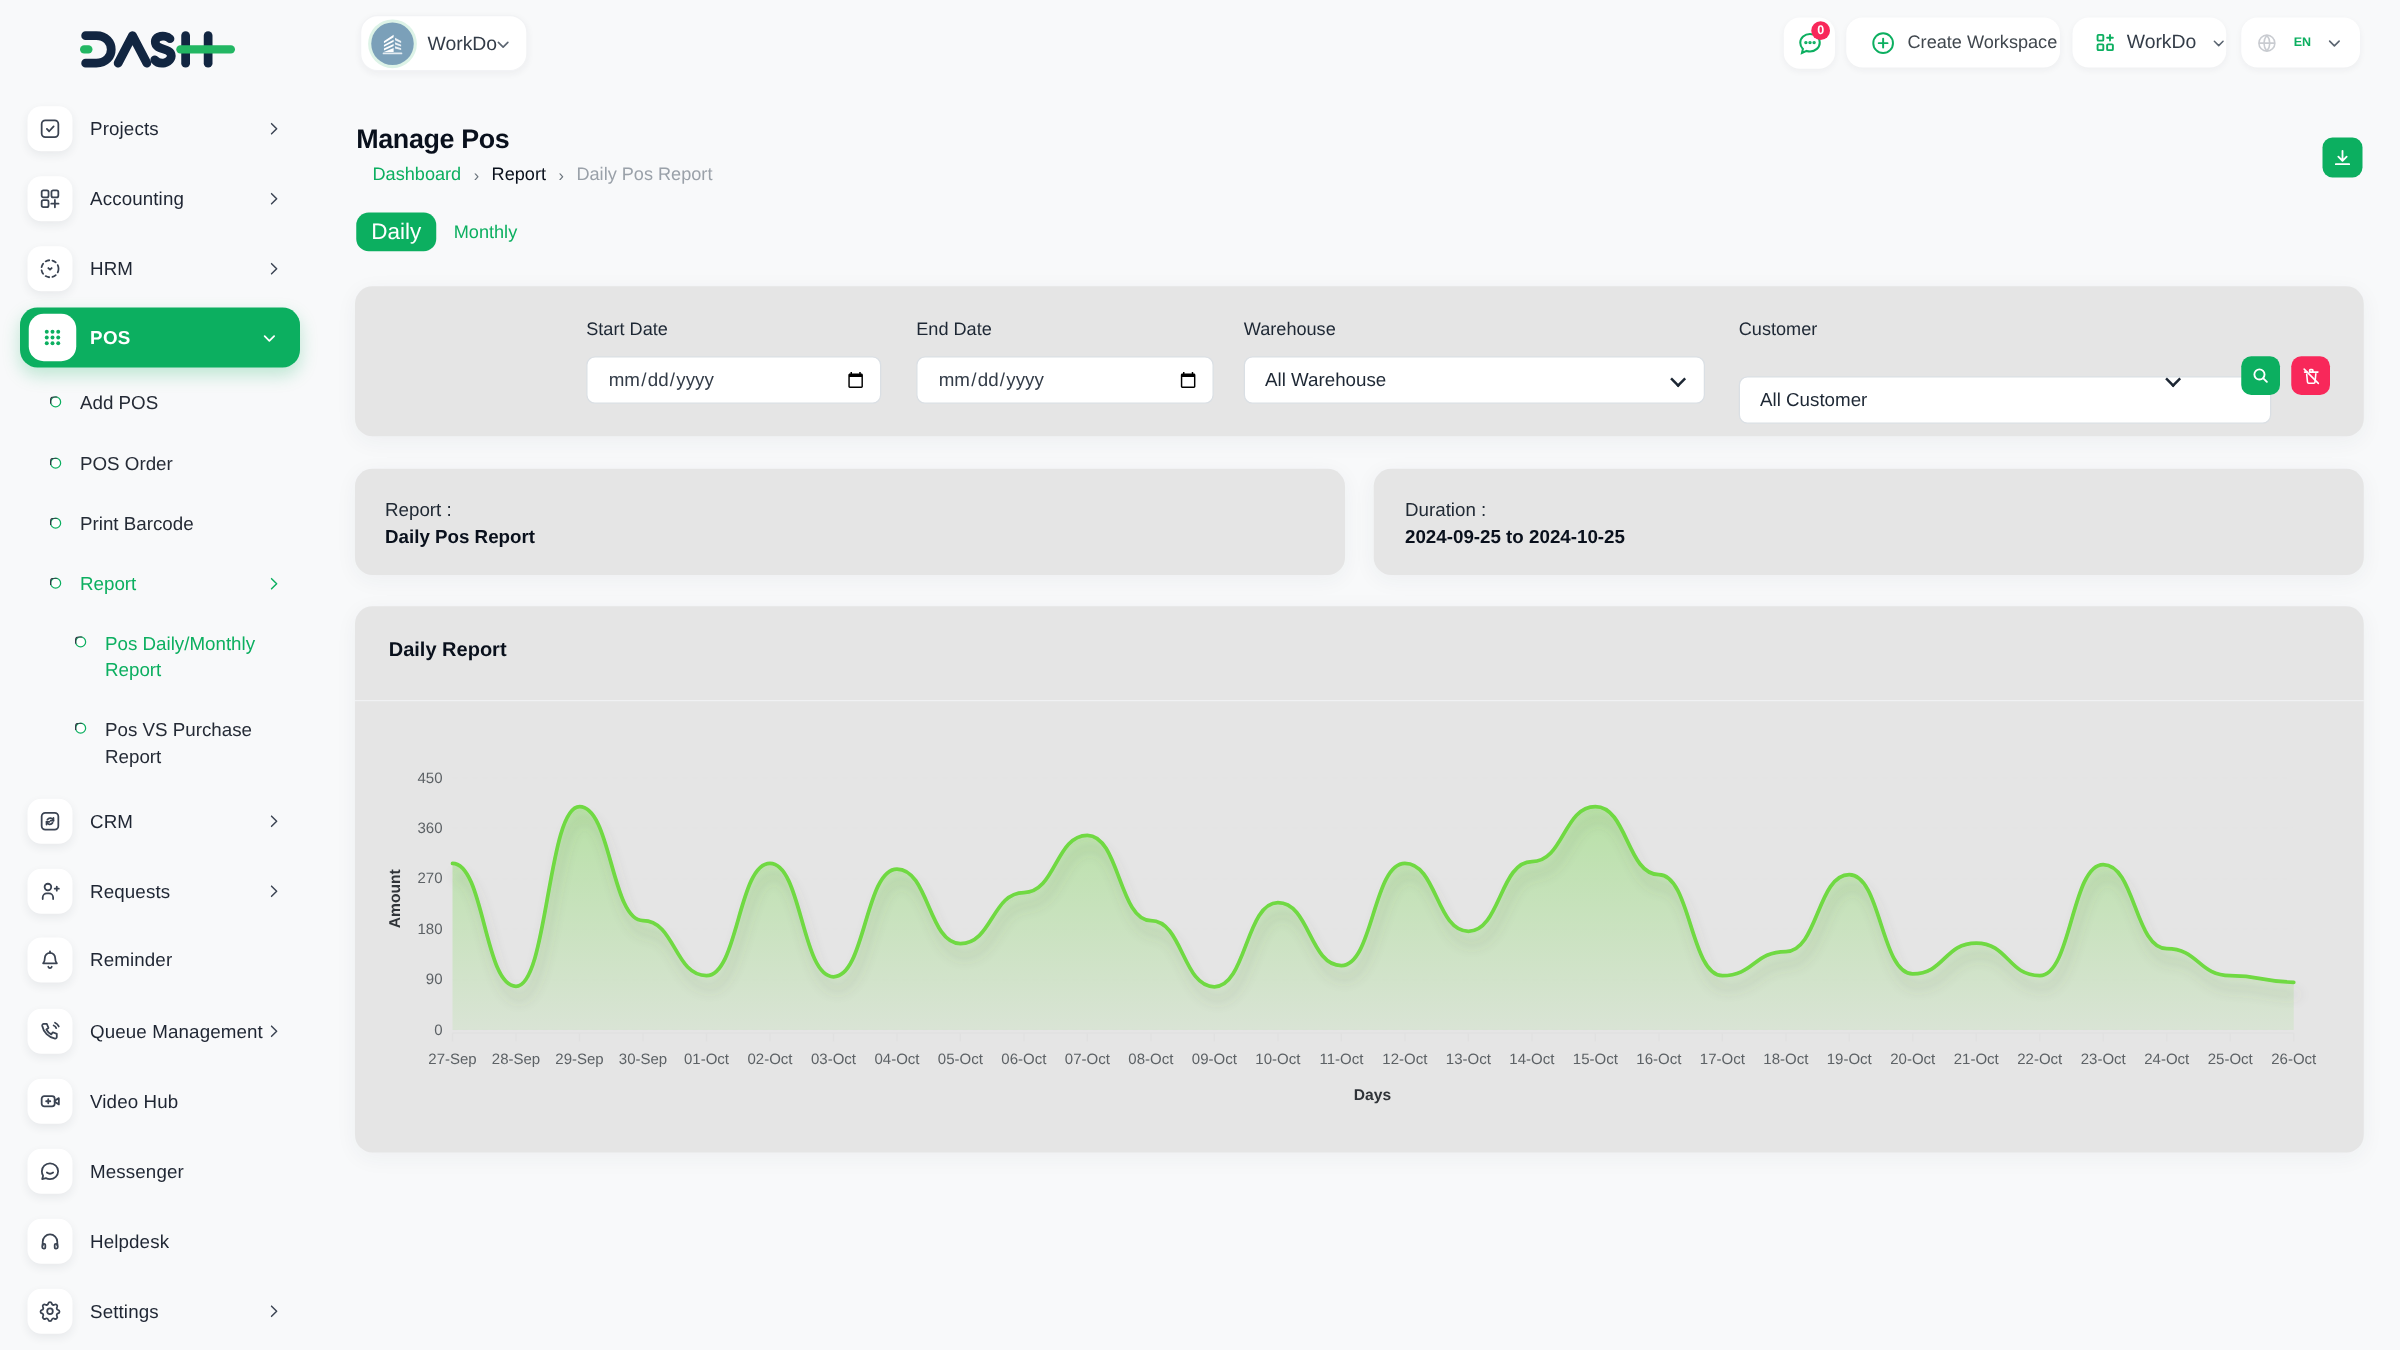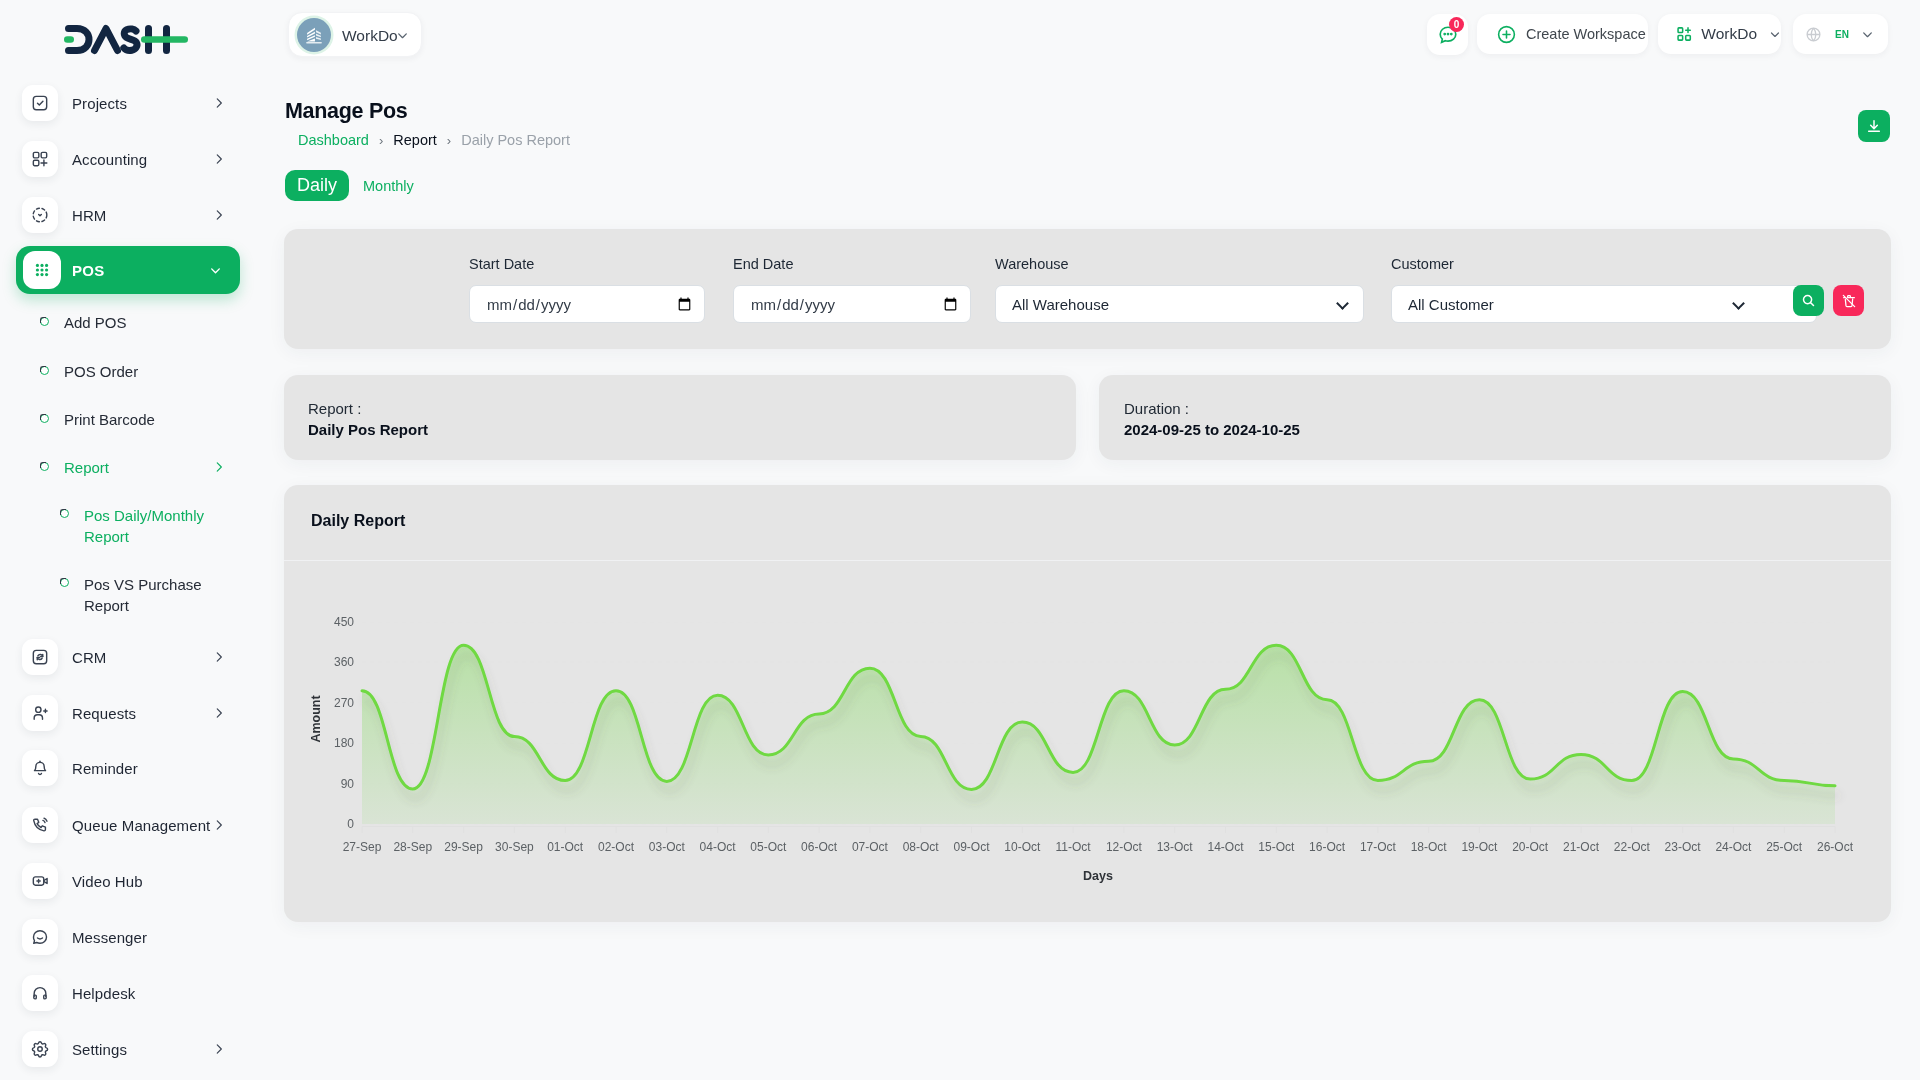--- a/index.html
+++ b/index.html
@@ -304,21 +304,21 @@
 
 <div class="card" style="left:284px; top:229px; width:1607px; height:120px;">
   <div class="flabel" style="left:185px;">Start Date</div>
   <input class="fctl" type="date" style="left: 185px; width: 236px; padding: 0px 10px 0px 16px;">
   <div class="flabel" style="left:449px;">End Date</div>
   <input class="fctl" type="date" style="left: 449px; width: 238px; padding: 0px 10px 0px 16px;">
   <div class="flabel" style="left:711px;">Warehouse</div>
   <select class="fctl" style="left:711px; width:369px;"><option>All Warehouse</option></select>
   <div class="selchev" style="left:1054px; top:70px;"></div>
   <div class="flabel" style="left:1107px;">Customer</div>
-  <select class="fctl" style="left:1107px; width:426px;"><option>All Customer</option></select>
+  <select class="fctl" style="left:1107px; width:426px;margin-top:16px;"><option>All Customer</option></select>
   <div class="selchev" style="left:1450px; top:70px;"></div>
   <div class="sqbtn" style="left:1509px; background:#0caf60;">
       <svg width="15" height="15" viewBox="0 0 24 24" fill="none" stroke="#fff" stroke-width="2.4" stroke-linecap="round">
         <circle cx="10.5" cy="10.5" r="6.5"></circle>
         <path d="M15.5 15.5 L20 20"></path>
       </svg>
     </div>
   <div class="sqbtn" style="left:1549px; background:#f8285a;">
       <svg width="16" height="16" viewBox="0 0 24 24" fill="none" stroke="#fff" stroke-width="1.9" stroke-linecap="round" stroke-linejoin="round">
         <path d="M4 7h3m4 0h9M10 7V5a1 1 0 0 1 1-1h2a1 1 0 0 1 1 1v2"></path>

